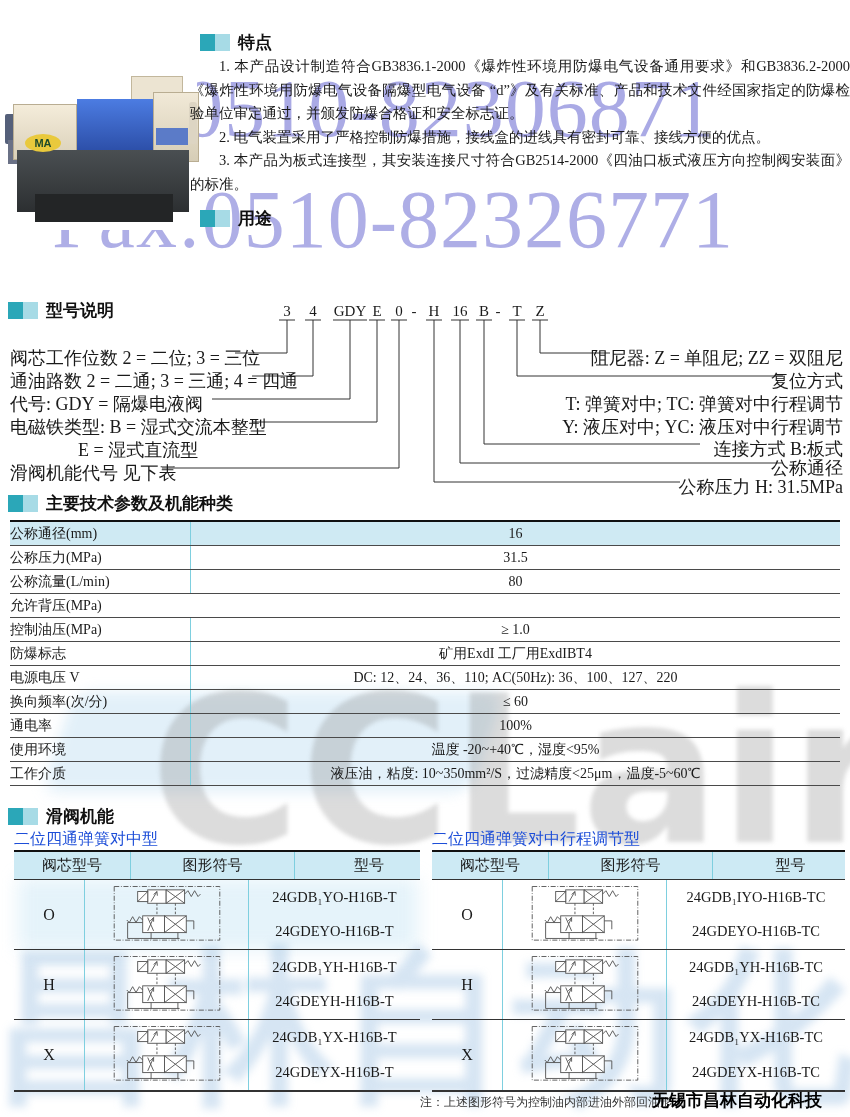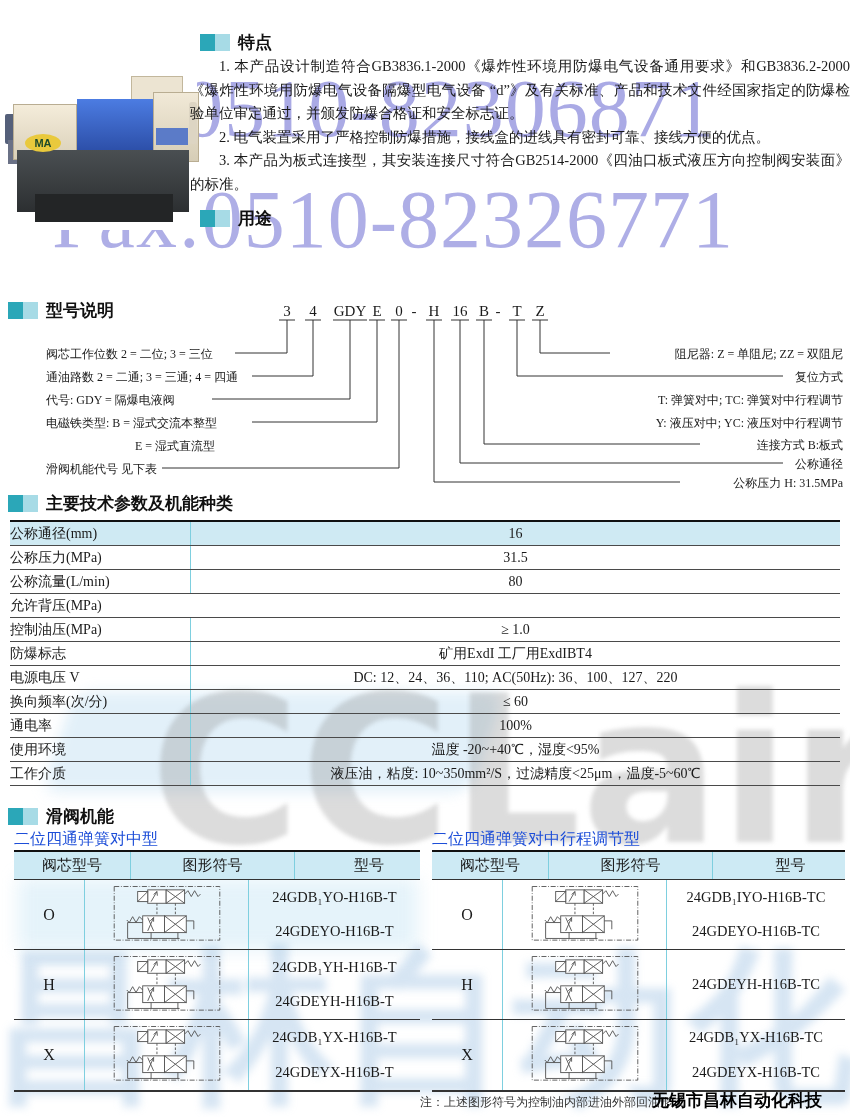--- a/index.html
+++ b/index.html
@@ -46,21 +46,21 @@
   .p-base  { left:12px; top:108px; width:172px; height:62px; background:linear-gradient(#4a4f52,#2c2f31); }
   .p-base2 { left:30px; top:152px; width:138px; height:28px; background:#232526; }
   .p-rlabel{ left:151px;top:86px;  width:32px; height:17px; background:#5b7bc8; }
   .p-badge { left:20px; top:92px;  width:36px; height:18px; background:#e9c93c; border-radius:50%;
              display:flex; align-items:center; justify-content:center;
              font-family:"Liberation Sans", sans-serif; font-weight:bold; font-size:11px; color:#1d4a2a; }
 
   
   .code-part { position:absolute; top:303px; width:22px; text-align:center; font-size:15px; color:#1a1a1a; }
   .code-lines { position:absolute; left:0; top:300px; }
-  .ml { position:absolute; font-size:12px; color:#1a1a1a; white-space:nowrap;margin-left:36px; }
+  .ml { position:absolute; font-size:18px; color:#1a1a1a; white-space:nowrap; }
   .ml-r { right:7px; text-align:right; }
 
   
   .spec-table { position:absolute; left:10px; top:520px; width:830px; border-top:2px solid #111; }
   .spec-row { display:flex; height:24px; border-bottom:1px solid #4a4a4a; }
   .spec-row .lab { width:180px; text-align:left; font-size:14px; line-height:23px; color:#1a1a1a; }
   .spec-row .val { flex:1; border-left:1px solid #7ecfdf; text-align:center; font-size:14px; line-height:23px; color:#1a1a1a; }
   .spec-row.hl { background:#cfeaf3; }
 
   
@@ -163,21 +163,21 @@
       <polyline points="484,20 484,144 700,144"></polyline>
       <polyline points="517,20 517,76 783,76"></polyline>
       <polyline points="540,20 540,53 610,53"></polyline>
     </g>
   </svg>
 
   <span class="ml" style="left:10px; top:346px;">阀芯工作位数  2 = 二位;  3 = 三位</span>
   <span class="ml" style="left:10px; top:369px;">通油路数  2 = 二通;  3 = 三通;  4 = 四通</span>
   <span class="ml" style="left:10px; top:392px;">代号:  GDY = 隔爆电液阀</span>
   <span class="ml" style="left:10px; top:415px;">电磁铁类型:  B = 湿式交流本整型</span>
-  <span class="ml" style="left:99px; top:438px;">E = 湿式直流型</span>
+  <span class="ml" style="left:78px; top:438px;">E = 湿式直流型</span>
   <span class="ml" style="left:10px; top:461px;">滑阀机能代号  见下表</span>
 
   <span class="ml ml-r" style="top:346px;">阻尼器:  Z = 单阻尼;   ZZ = 双阻尼</span>
   <span class="ml ml-r" style="top:369px;">复位方式</span>
   <span class="ml ml-r" style="top:392px;">T: 弹簧对中;  TC: 弹簧对中行程调节</span>
   <span class="ml ml-r" style="top:415px;">Y: 液压对中;  YC: 液压对中行程调节</span>
   <span class="ml ml-r" style="top:437px;">连接方式   B:板式</span>
   <span class="ml ml-r" style="top:456px;">公称通径</span>
   <span class="ml ml-r" style="top:475px;">公称压力  H: 31.5MPa</span>
 
@@ -394,20 +394,21 @@
       <path d="M72 38 L98 58 M98 38 L72 58"></path>
       <path d="M52 56 L59 40 M59 40 l-4 4 M59 40 l0 5 M52 40 L59 56"></path>
       <path d="M46 43 l-4 -4 l-4 7 l-4 -7 l-4 7 l-3 -3"></path>
       <path d="M98 44 h9 v10"></path>
       <path d="M63 23 V38 M85 23 V38" stroke-dasharray="3 2"></path>
       <path d="M56 58 v8 M88 58 v8 M28 46 h18 M28 46 v19 h62"></path>
     </g>
   </svg>
 </div>
       <div class="c-mod">
+        <div>24GDB₁YH-H16B-TC</div>
         <div>24GDEYH-H16B-TC</div>
       </div>
     </div>
     <div class="st-row">
       <div class="c-code">X</div>
       <div class="c-sym">
   <svg class="valve-svg" viewBox="0 0 150 74">
     <g fill="none" stroke="#555" stroke-width="1.1">
       <rect x="12" y="3" width="126" height="64" stroke-dasharray="6 2 1 2"></rect>
       <rect x="52" y="7" width="22" height="16" fill="#fff"></rect>

